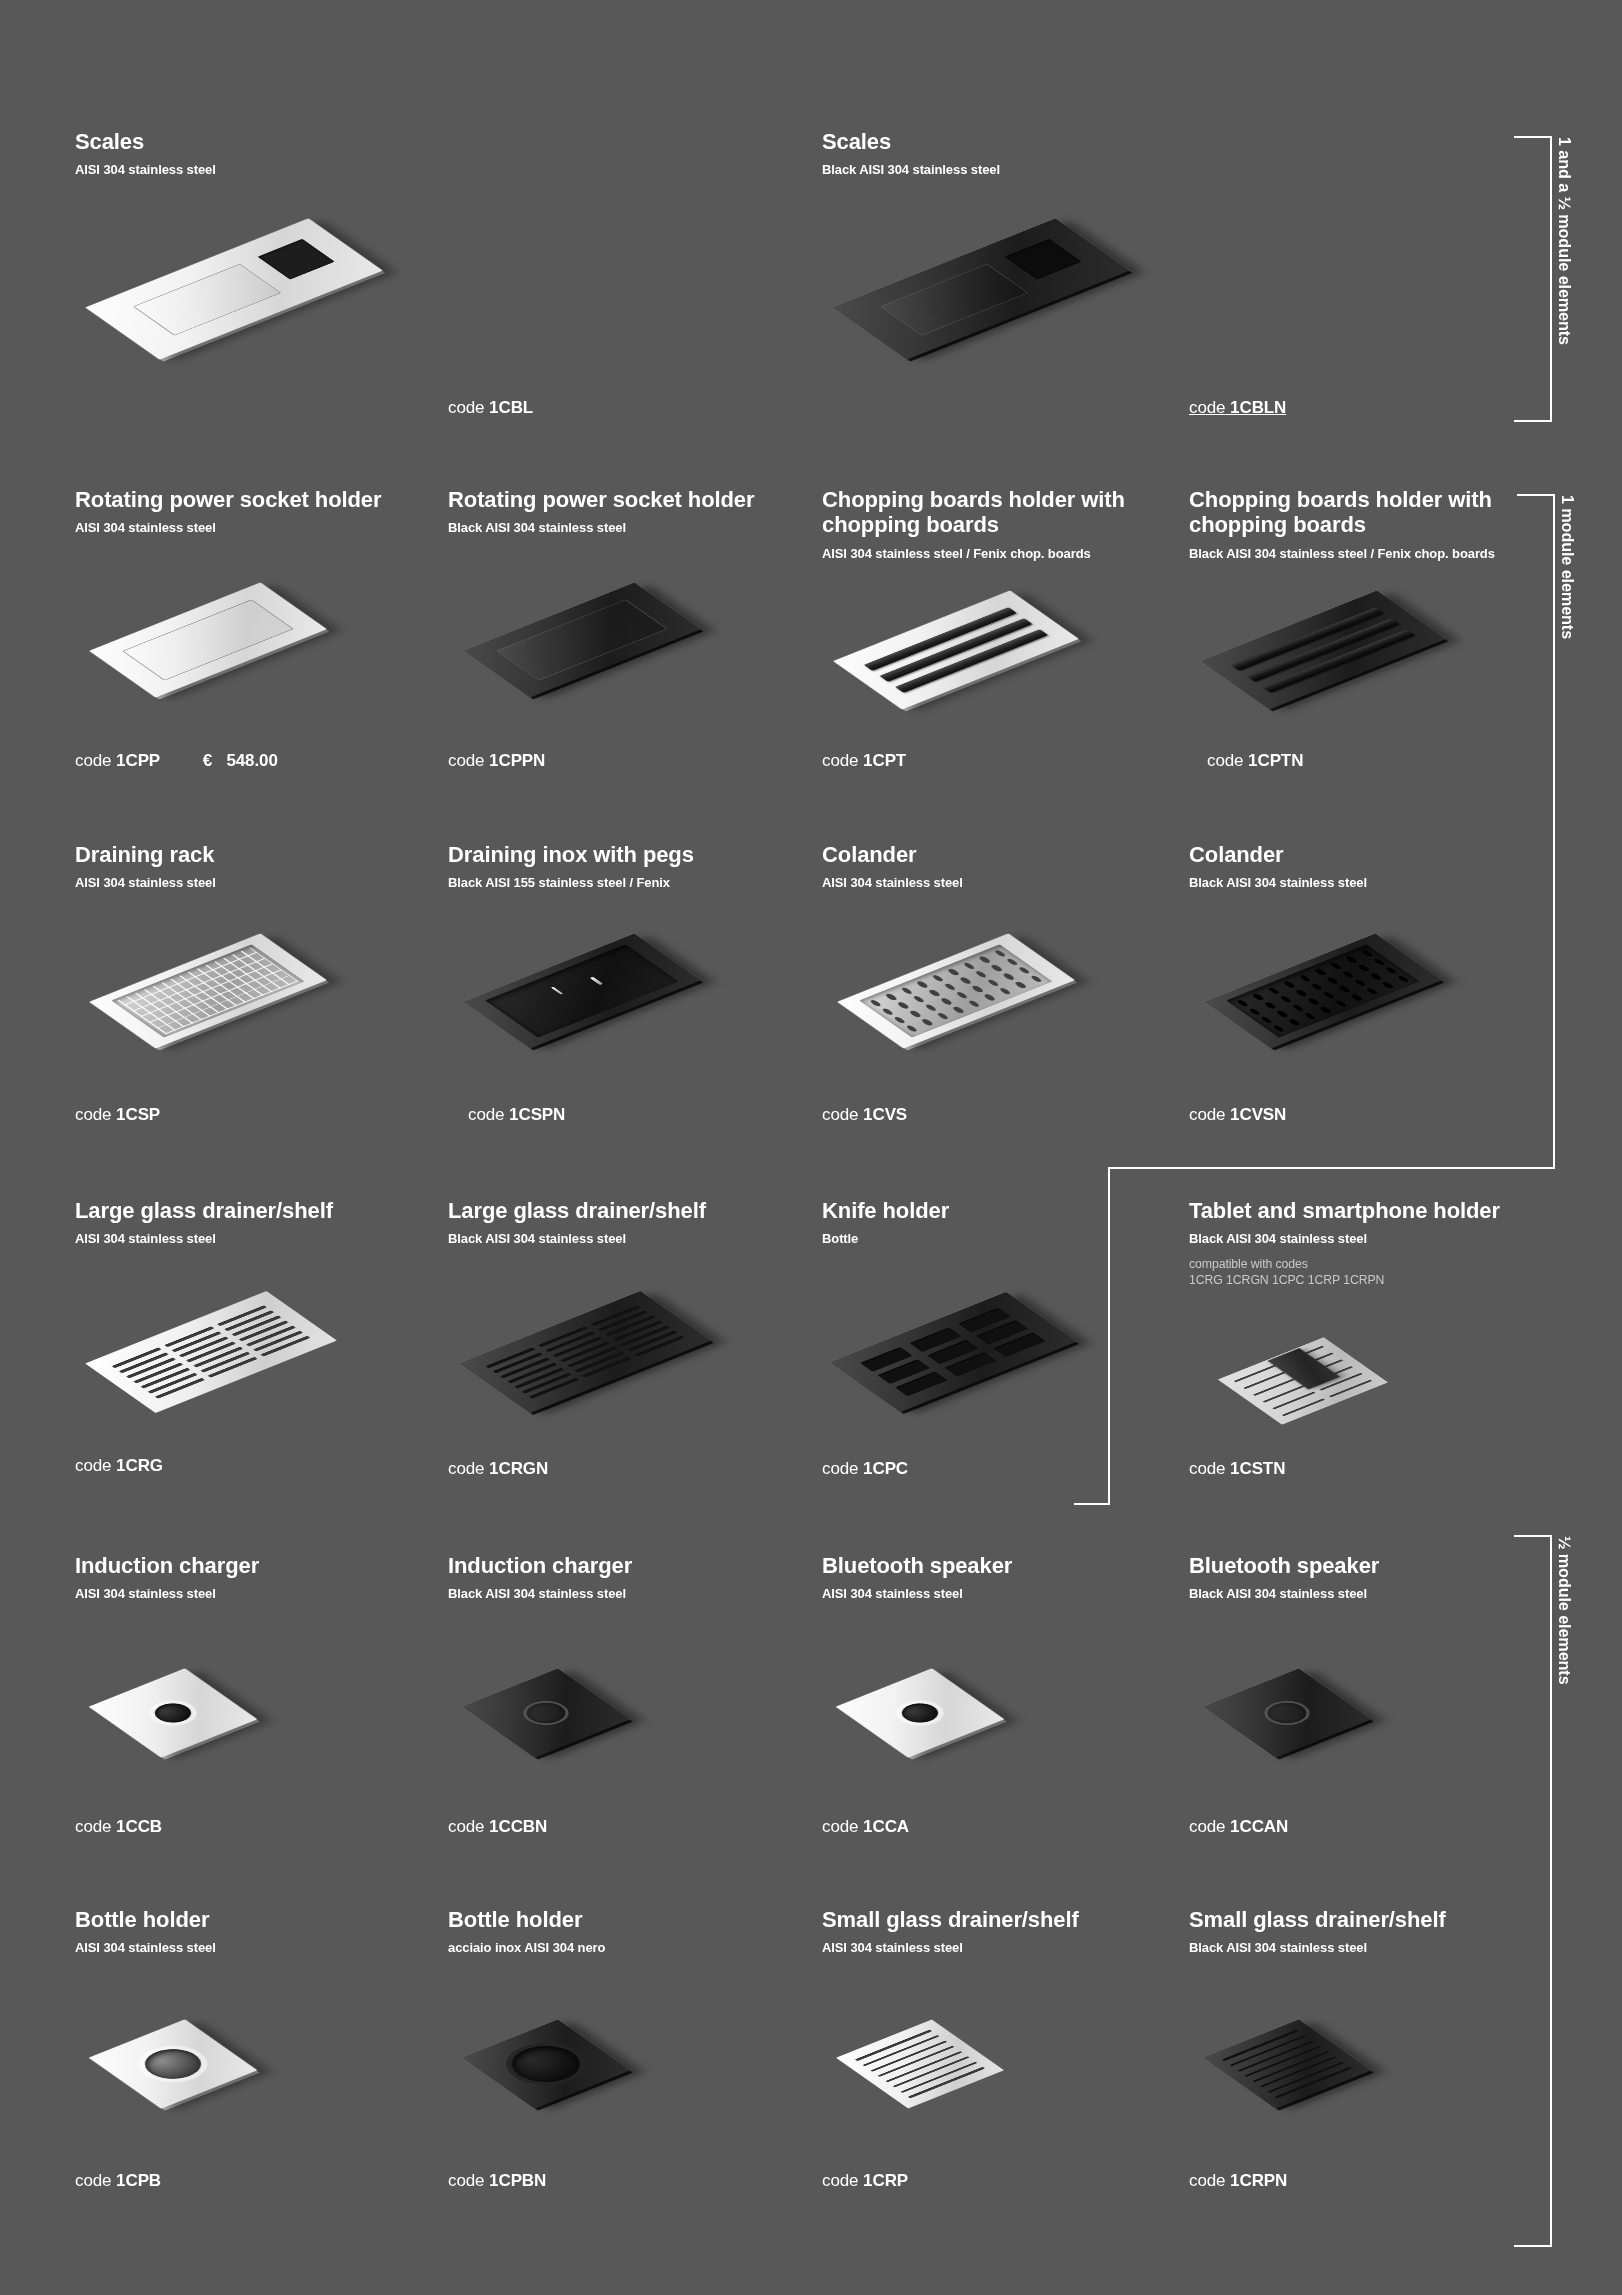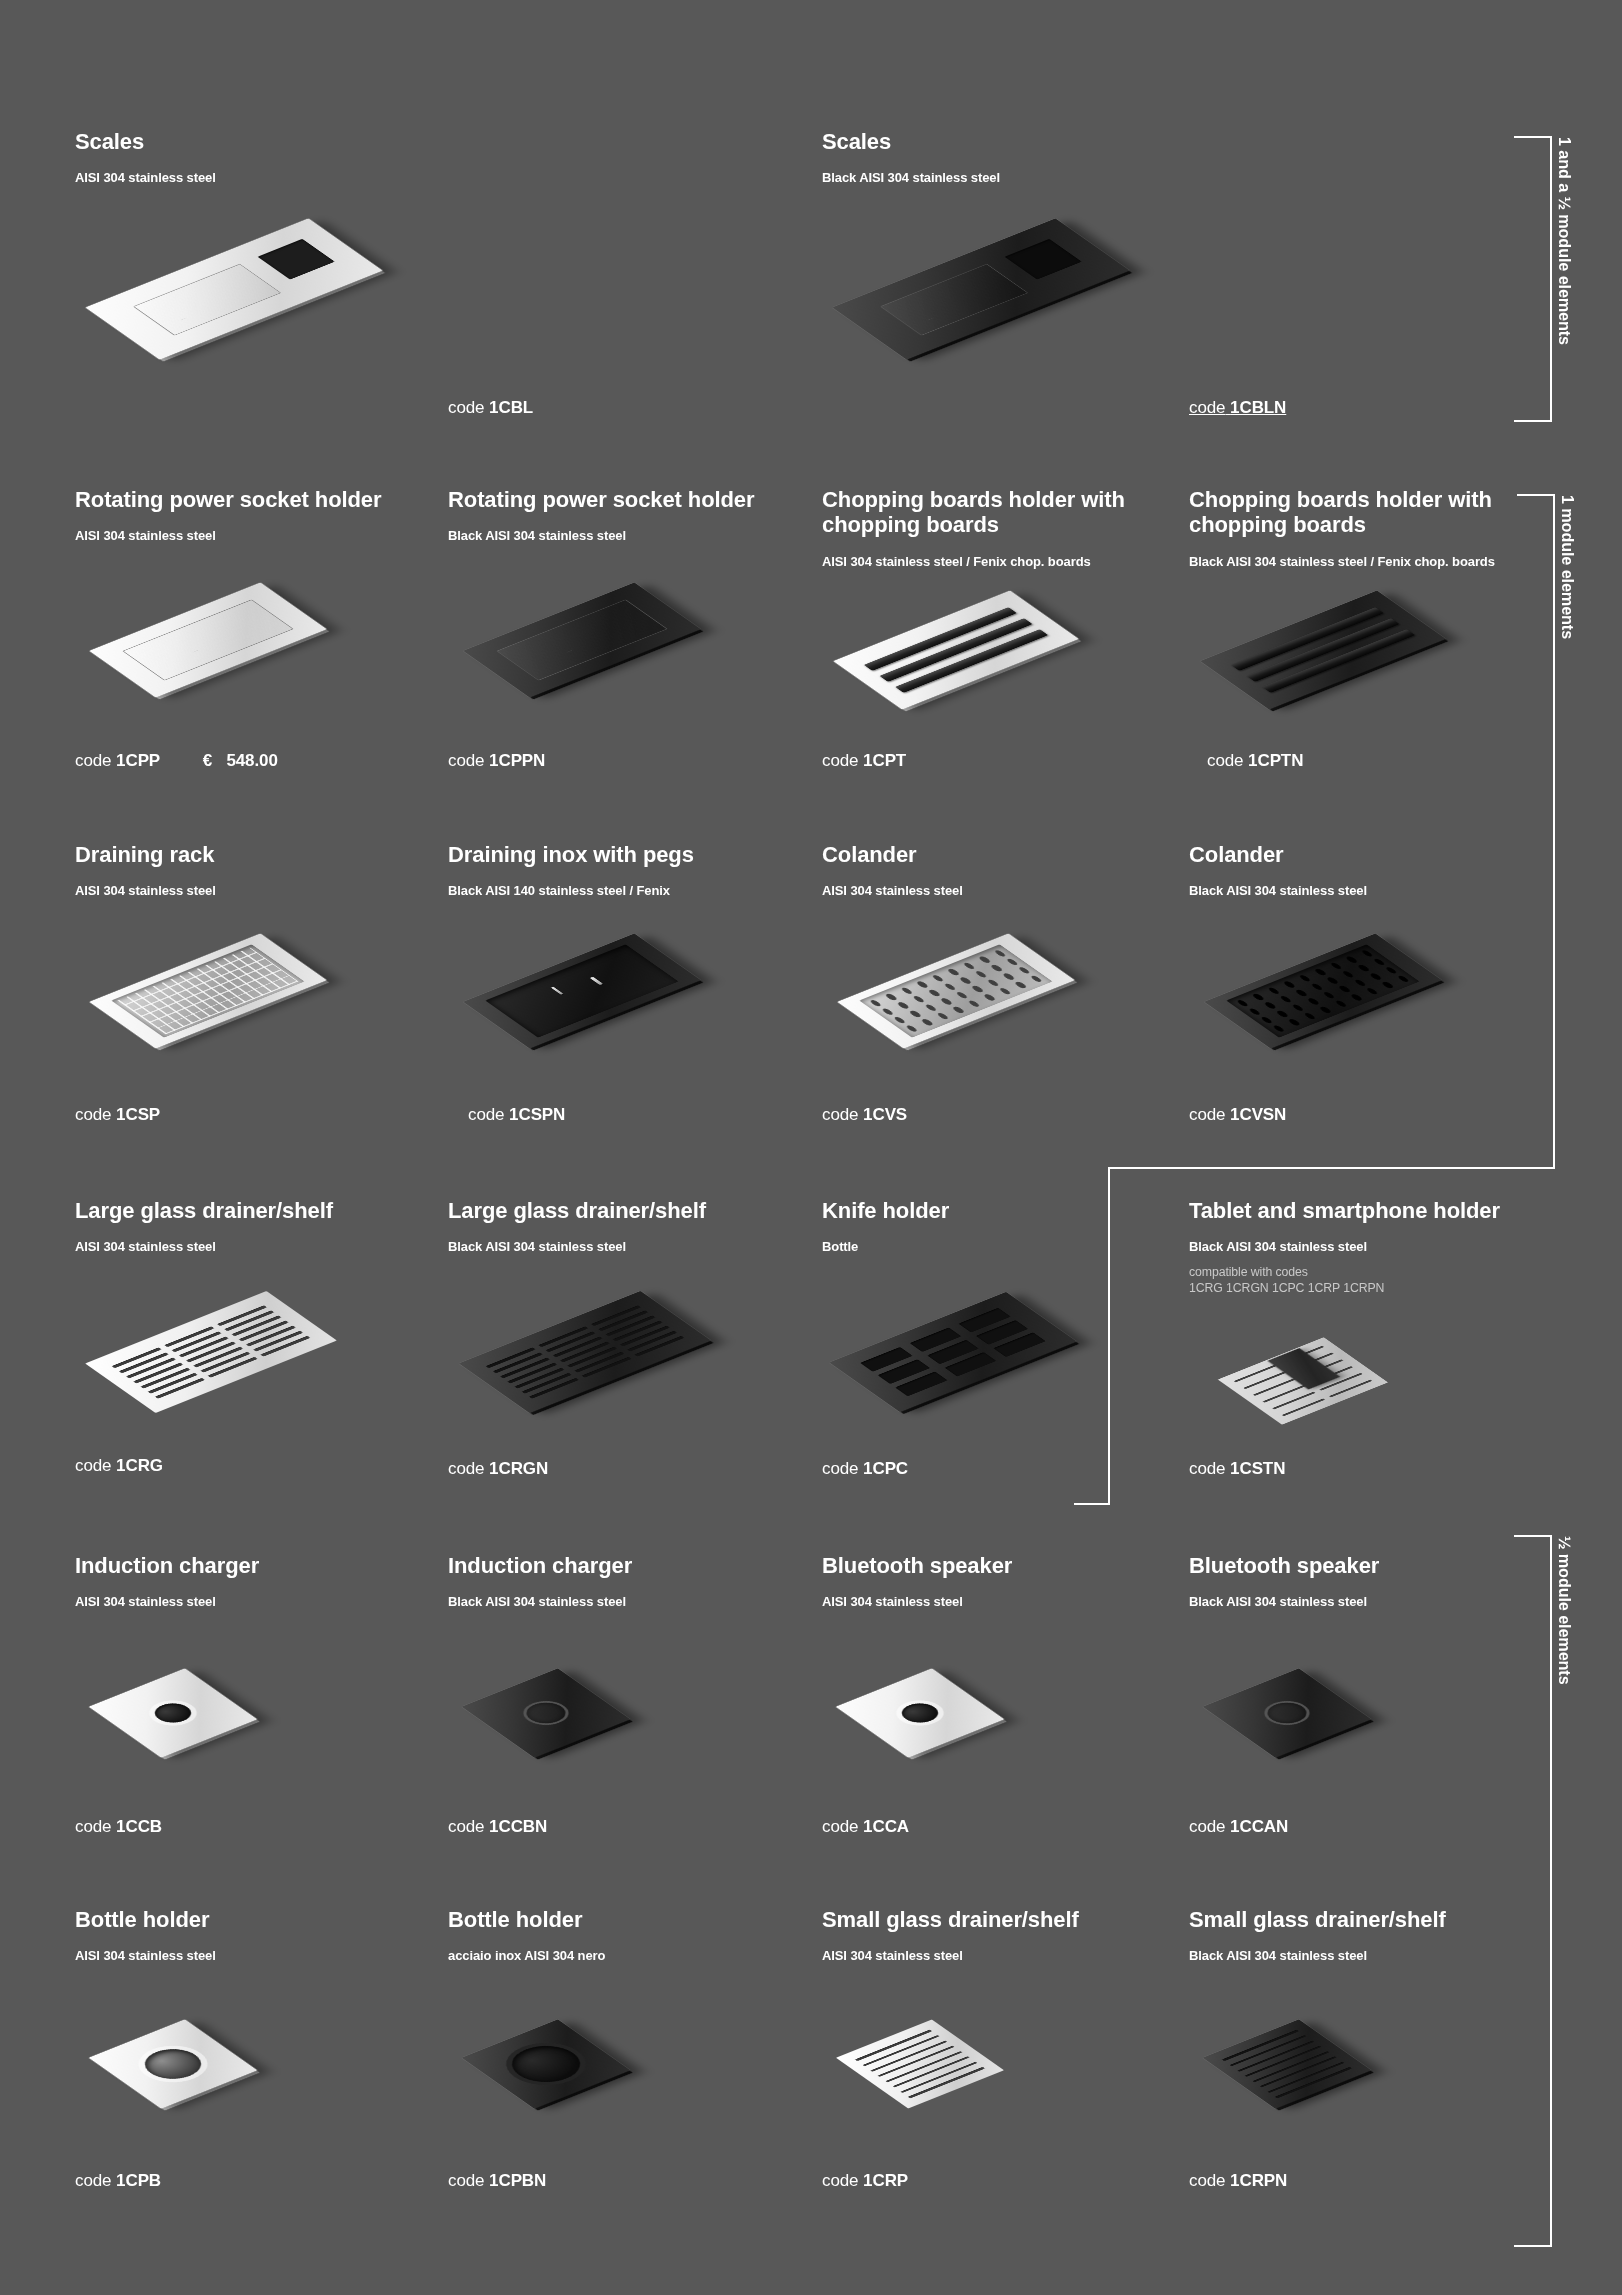--- a/index.html
+++ b/index.html
@@ -11,21 +11,21 @@
   }
   .page{ position:absolute; inset:0; }
 
   
   .cell{ position:absolute; }
   .p-title{
     font-size:22px; font-weight:bold; line-height:1.15;
     letter-spacing:-0.1px; white-space:pre-line;
   }
   .p-sub{
-    font-size:13px; font-weight:bold; margin-top:16px; line-height:1.2;
+    font-size:13px; font-weight:bold; margin-top:8px; line-height:1.2;
     letter-spacing:-0.1px;
   }
   .p-compat{
     font-size:12.3px; font-weight:normal; line-height:1.3; margin-top:10.4px;
     color:#c9c9c9; white-space:pre-line; letter-spacing:-0.1px;
   }
   .codeline{ position:absolute; font-size:17px; letter-spacing:-0.1px;
              white-space:nowrap; }
   .codeline .k{ font-weight:normal; }
   .codeline .v{ font-weight:bold; }
@@ -285,21 +285,21 @@
       <div class="rackgrid"></div>
     </div>
   </div>
   <div class="codeline" style="left:75px; top:1105px;">
     <span class="k">code</span>
     <span class="v">1CSP</span>
   </div>
 
   <div class="cell" style="left:448px; top:842px; width:325px;">
     <div class="p-title">Draining inox with pegs</div>
-    <div class="p-sub">Black AISI 140 stainless steel / Fenix</div>
+    <div class="p-sub">Black AISI 155 stainless steel / Fenix</div>
   </div>
   <div class="art" style="left:445px; top:910px; width:273px; height:162px;">
     <div class="plate black" style="width:214px; height:110px;">
       <div class="basin"></div>
       <div class="pegs">
         <div class="peg" style="left:40%; top:28%;"></div>
         <div class="peg" style="left:60%; top:36%;"></div>
       </div>
     </div>
   </div>

